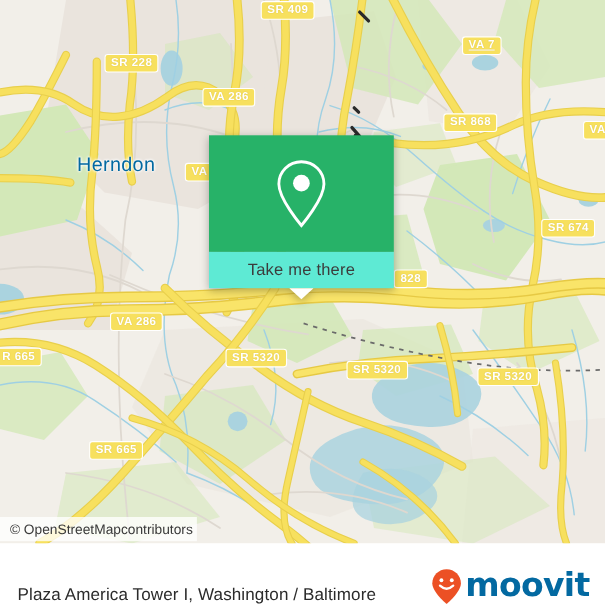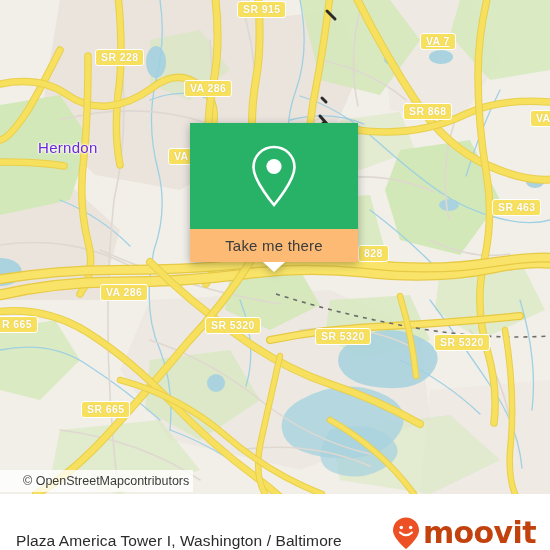--- a/index.html
+++ b/index.html
@@ -45,45 +45,46 @@
     line-height: 15px;
     height: 15px;
     padding: 0 5px;
     white-space: nowrap;
     box-sizing: content-box;
     text-shadow: 0 0 1px rgba(180,150,30,.5);
   }
 
   .place-label {
     position: absolute;
-    color: #6d28d9;
-    font-family: "Liberation Sans", sans-serif;
-    font-size: 15px;
+    color: #0369a1;
+    font-family: "Liberation Sans", sans-serif;
+    font-size: 18px;
     letter-spacing: .3px;
     white-space: nowrap;
     text-shadow: 0 0 3px #fff, 0 0 3px #fff, 0 0 2px #fff;
+    margin-left: 32px;
   }
 
   
   #popup {
     position: absolute;
     left: 190px;
     top: 123px;
     width: 168px;
     filter: drop-shadow(0 2px 4px rgba(0,0,0,.30));
   }
   #popup-green {
     background: #27b268;
     height: 106px;
     display: flex;
     align-items: center;
     justify-content: center;
   }
   #popup-white {
-    background: #fdba74;
+    background: #5eead4;
     height: 33px;
     display: flex;
     align-items: center;
     justify-content: center;
   }
   #popup-label {
     color: #3c3c3c;
     font-size: 15px;
     font-family: "Liberation Sans", sans-serif;
     letter-spacing: .2px;
@@ -100,21 +101,21 @@
   }
 
   
   #attribution {
     position: absolute;
     left: 0;
     top: 470px;
     height: 22px;
     display: flex;
     align-items: center;
-    padding-left: 23px;
+    padding-left: 9px;
     padding-right: 4px;
     background: rgba(255,255,255,.78);
     color: #3a3a3a;
     font-size: 12.5px;
     font-family: "Liberation Sans", sans-serif;
     white-space: nowrap;
   }
   #attribution .outside {
     background: transparent;
   }
@@ -139,21 +140,21 @@
     font-family: "Liberation Sans", sans-serif;
     letter-spacing: .1px;
     white-space: nowrap;
   }
   #brand {
     display: flex;
     align-items: center;
     gap: 2px;
   }
   #brand-word {
-    color: #c2410c;
+    color: #0369a1;
     font-size: 30px;
     font-family: "DejaVu Sans", sans-serif;
     font-weight: bold;
     letter-spacing: -0.6px;
     line-height: 1;
   }
 </style>
 </head>
 <body>
 
@@ -320,27 +321,27 @@
         <path d="M327 11 l8 8"></path>
         <path d="M320 116 l7 8"></path>
         <path d="M323 123 l6 6"></path>
         <path d="M322 98 l4 4"></path>
       </g>
     </svg>
 
     <div class="place-label" style="left:38px; top:139px;">Herndon</div>
 
     <div class="shield" style="left:95px;  top:1px;margin-top:48px;">SR 228</div>
-    <div class="shield" style="left:237px; top:1px;">SR 915</div>
+    <div class="shield" style="left:237px; top:1px;">SR 409</div>
     <div class="shield" style="left:420px; top:33px;text-decoration:underline;">VA 7</div>
     <div class="shield" style="left:184px; top:80px;">VA 286</div>
     <div class="shield" style="left:403px; top:103px;">SR 868</div>
     <div class="shield" style="left:530px; top:110px;">VA</div>
     <div class="shield" style="left:168px; top:148px;">VA</div>
-    <div class="shield" style="left:492px; top:199px;">SR 463</div>
+    <div class="shield" style="left:492px; top:199px;">SR 674</div>
     <div class="shield" style="left:358px; top:245px;">828</div>
     <div class="shield" style="left:100px; top:284px;">VA 286</div>
     <div class="shield" style="left:-4px;  top:316px;">R 665</div>
     <div class="shield" style="left:205px; top:317px;">SR 5320</div>
     <div class="shield" style="left:315px; top:328px;">SR 5320</div>
     <div class="shield" style="left:434px; top:334px;">SR 5320</div>
     <div class="shield" style="left:81px;  top:401px;text-align:right;">SR 665</div>
 
     <div id="popup">
       <div id="popup-green">

